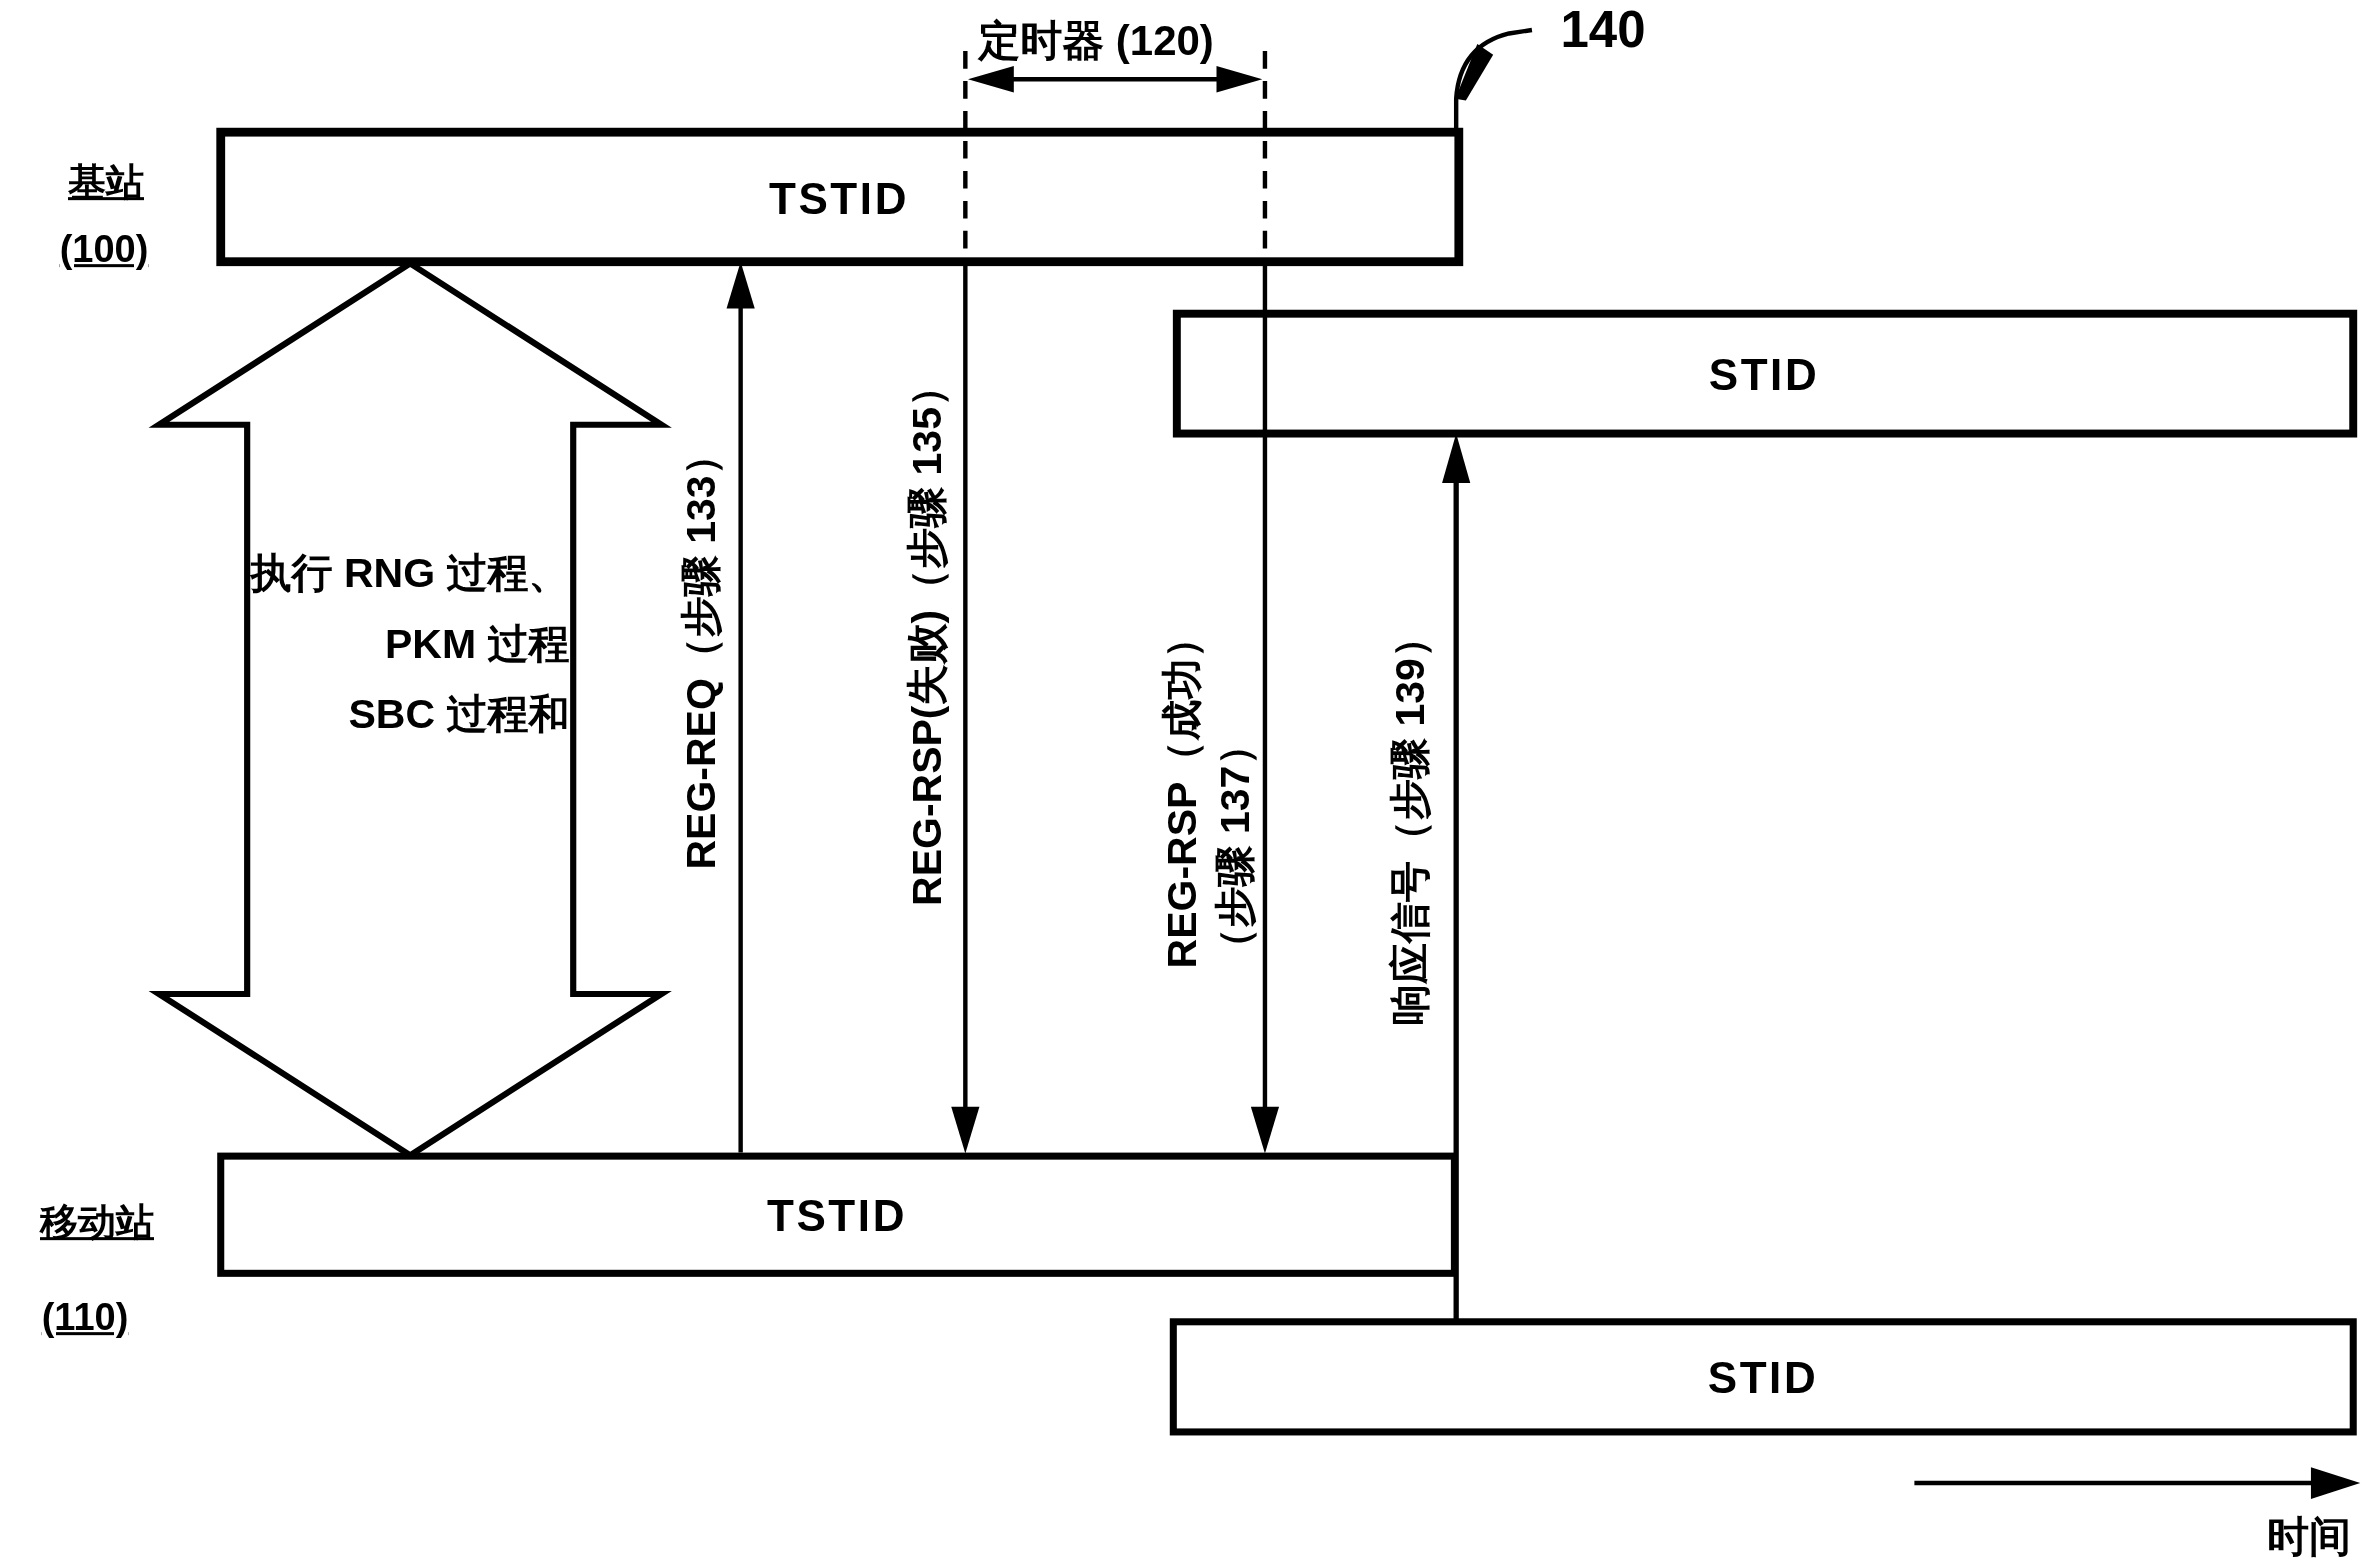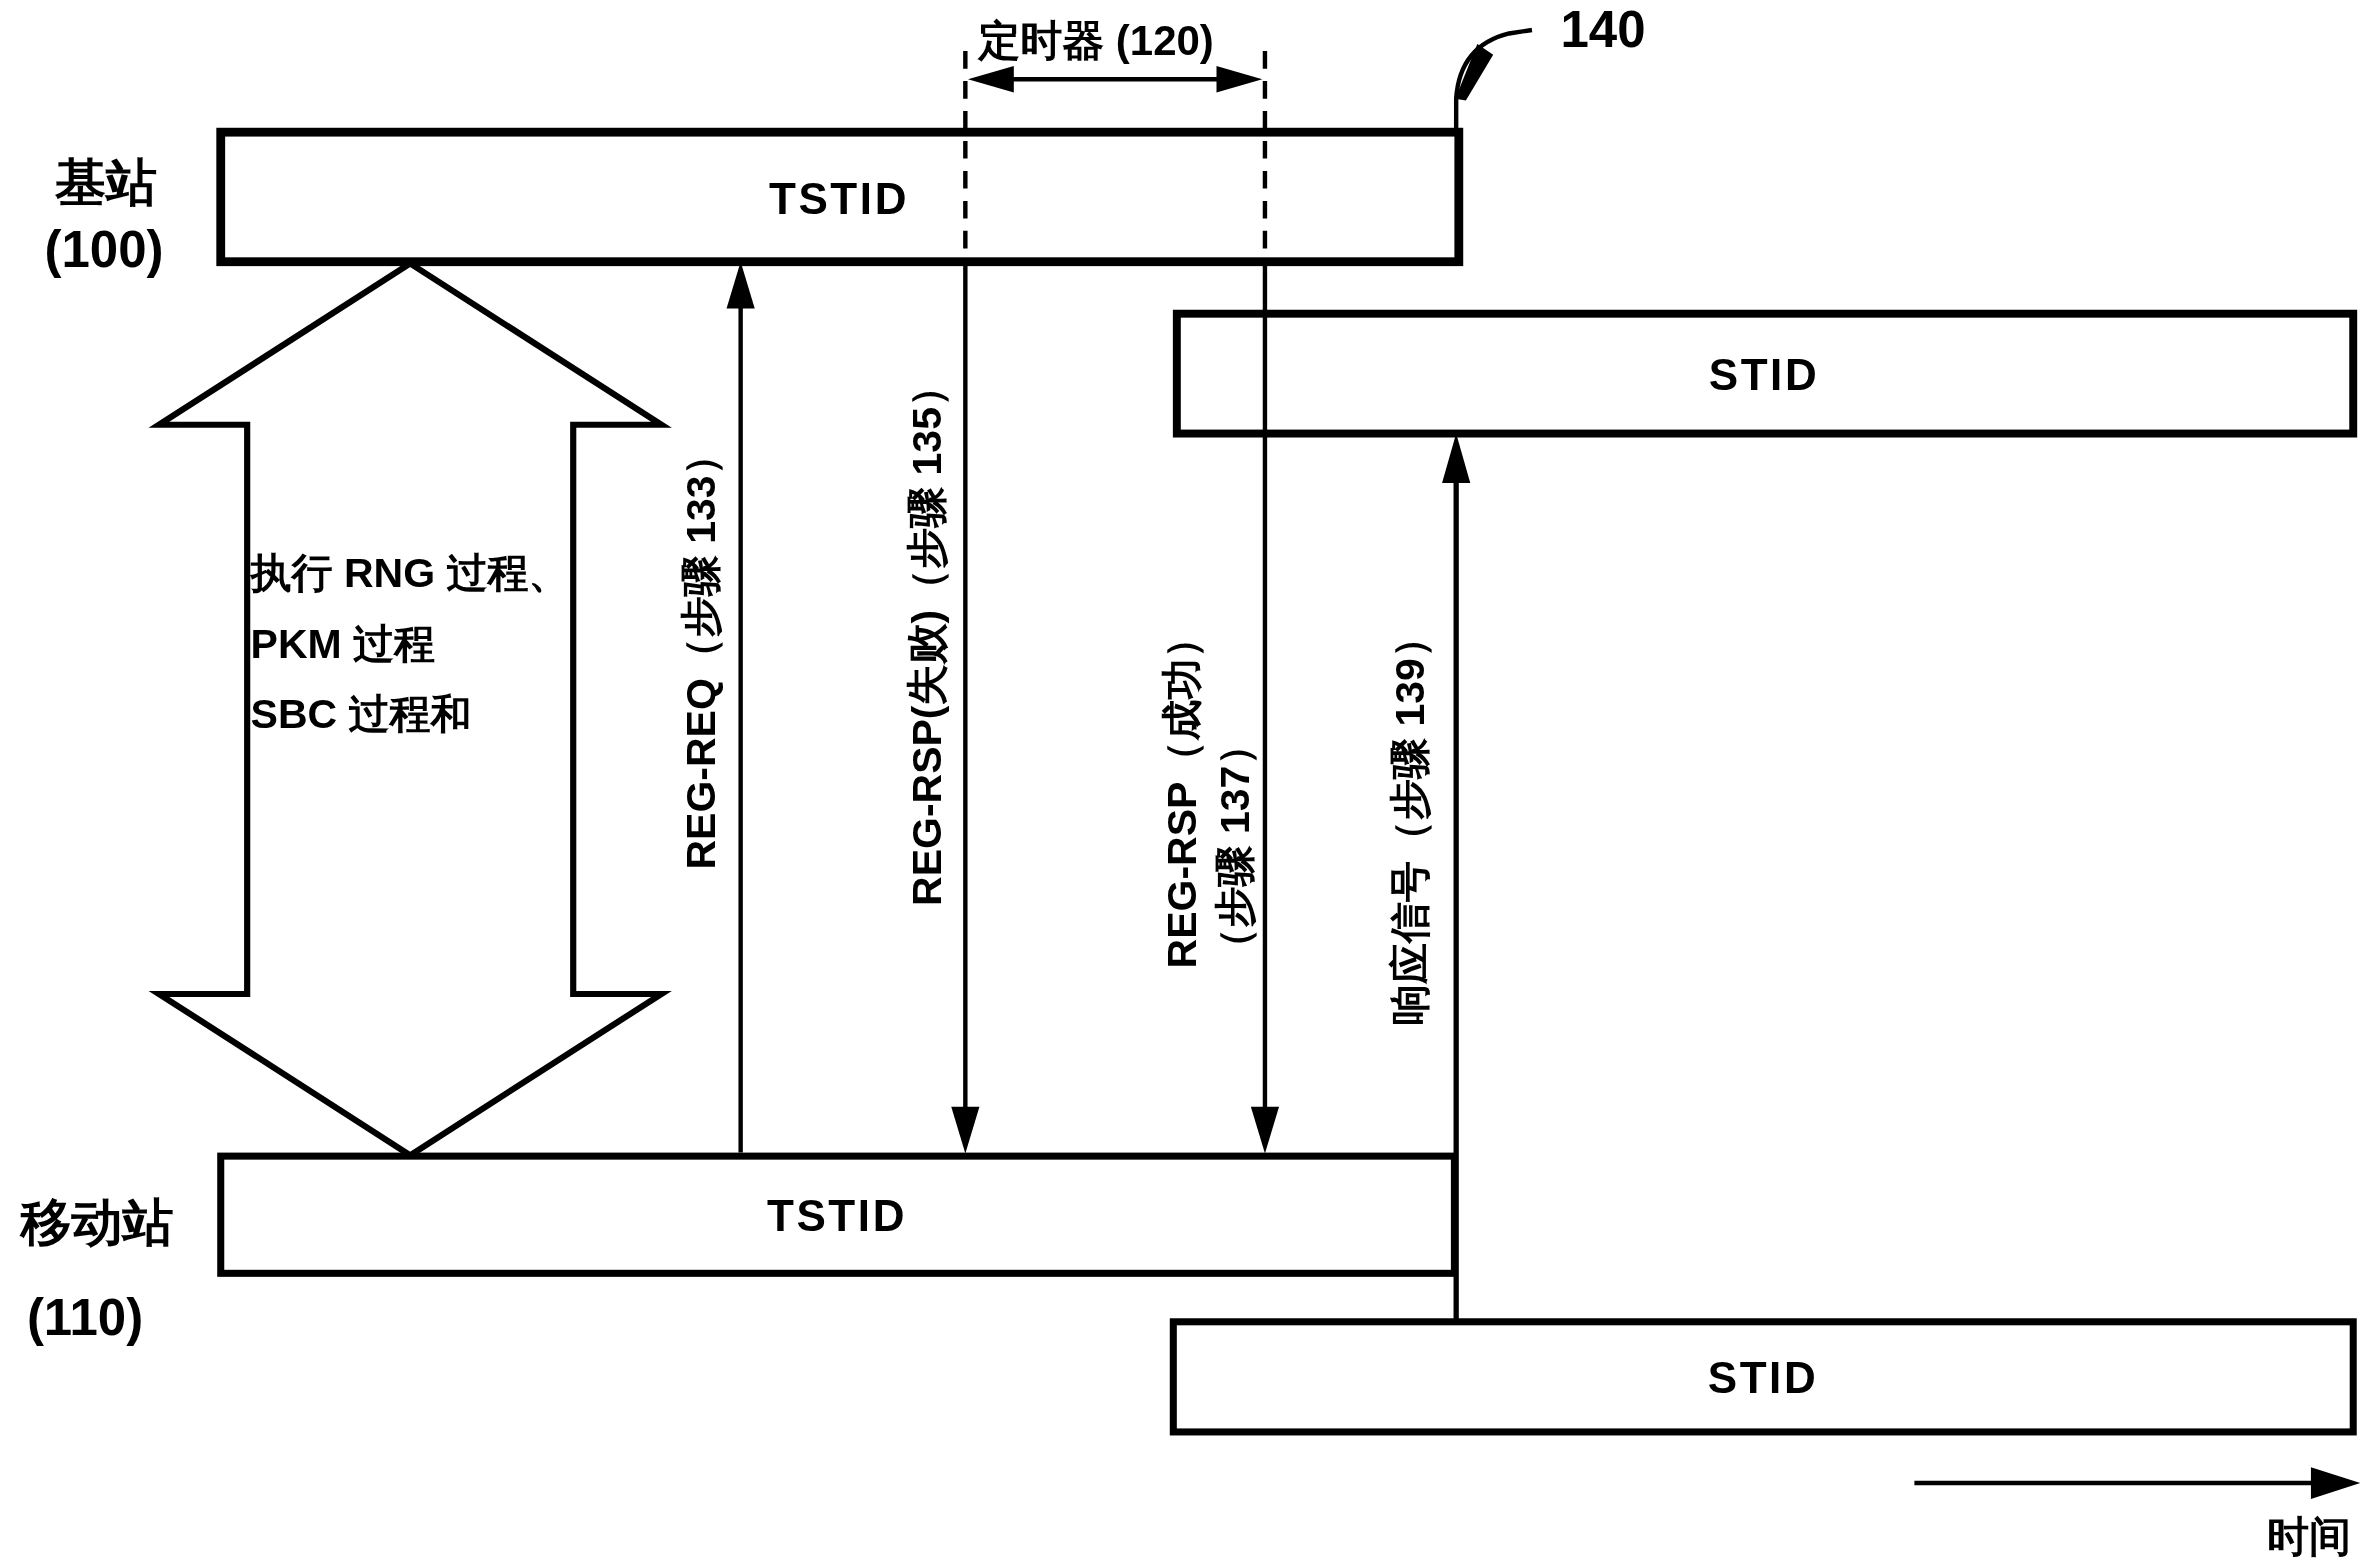--- a/index.html
+++ b/index.html
@@ -3,31 +3,31 @@
 <meta charset="utf-8">
 <style>
   html,body{margin:0;padding:0;background:#fff;}
   .canvas{
     position:relative;width:2366px;height:1565px;background:#ffffff;
     font-family:"Liberation Sans","DejaVu Sans",sans-serif;color:#000;overflow:hidden;
   }
   svg.layer{position:absolute;left:0;top:0;}
   .lbl{
     position:absolute;transform:translate(-50%,-50%);
-    white-space:nowrap;font-weight:bold;line-height:1.15;text-align:left;
+    white-space:nowrap;font-weight:bold;line-height:1.15;text-align:right;
   }
   .vlbl{
     position:absolute;transform:translate(-50%,-50%) rotate(-90deg);
     white-space:nowrap;font-weight:bold;text-align:left;
   }
   .boxlbl{
     position:absolute;transform:translate(-50%,-50%);
     white-space:nowrap;font-weight:600;letter-spacing:2.6px;
   }
-  .f58{font-size:51px;} .f54{font-size:44px;} .f48{font-size:42px;}
+  .f58{font-size:38px;text-decoration:underline;} .f54{font-size:44px;} .f48{font-size:42px;}
   .f46{font-size:41px;} .f60{font-size:51px;margin-left:27px;}
   .proc{line-height:1.72;}
   .twocol{line-height:1.3;}
 </style>
 </head>
 <body>
 
 <div class="canvas">
 
   <svg class="layer" width="2366" height="1565" viewBox="0 0 2684 1776">

